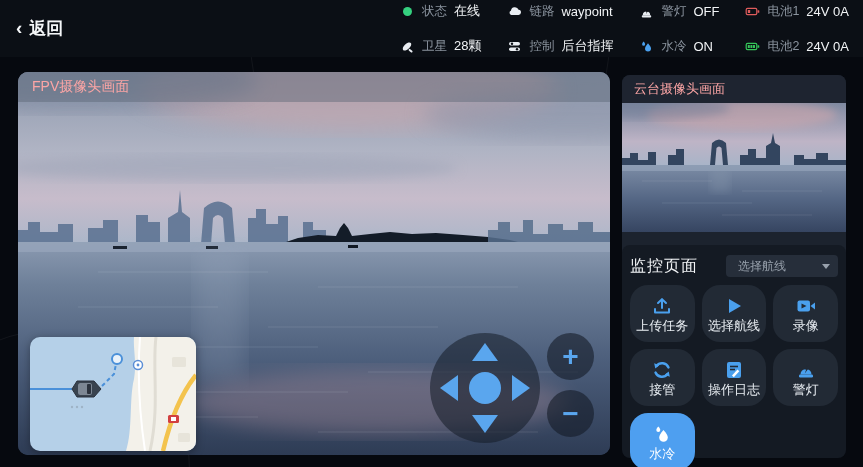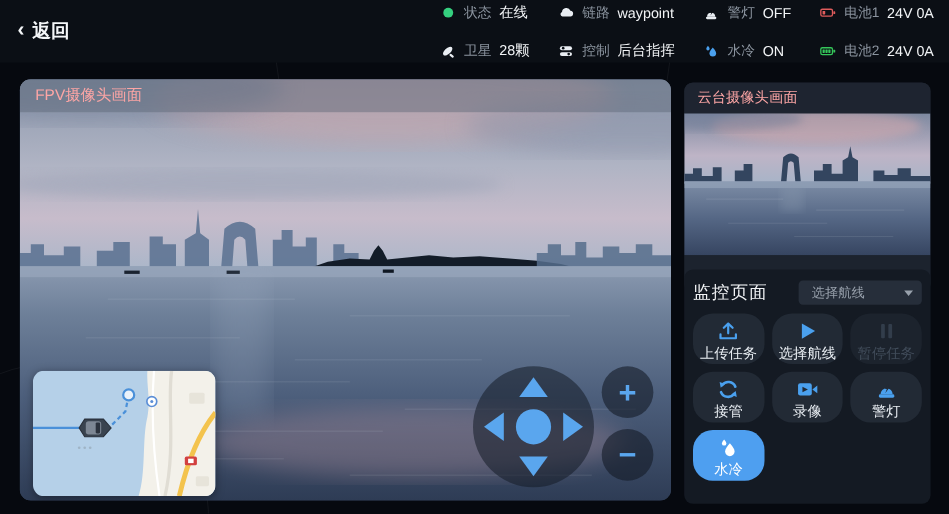--- a/index.html
+++ b/index.html
@@ -58,21 +58,21 @@
   .monitor{position:absolute;left:622px;top:245px;width:224px;height:213px;background:#141a23;border-radius:8px;
            padding:8px;z-index:4;}
   .mon-head{display:flex;align-items:center;justify-content:space-between;height:26px;margin-bottom:6px;}
   .mon-title{color:#f2f4f6;font-size:16px;font-weight:normal;letter-spacing:1px;}
   .route{width:112px;height:22px;background:#262e3a;border-radius:4px;display:flex;align-items:center;
          justify-content:space-between;padding:0 8px 0 12px;cursor:pointer;}
   .route .rv{color:#98a1ac;font-size:12px;}
   .route .caret{width:0;height:0;border-left:4.5px solid transparent;border-right:4.5px solid transparent;
                 border-top:5.5px solid #98a1ac;}
   .grid{display:grid;grid-template-columns:repeat(3,1fr);gap:7px;}
-  .cbtn{height:46px;background:#222a35;border-radius:18px;display:flex;flex-direction:column;align-items:center;
+  .cbtn{height:57px;background:#222a35;border-radius:18px;display:flex;flex-direction:column;align-items:center;
         justify-content:center;gap:2px;color:#4aa0ee;cursor:pointer;}
   .cbtn .lbl{color:#e8edf2;font-size:13px;line-height:1;}
   .cbtn svg{display:block;}
   .cbtn.disabled{background:#1c232d;color:#323d4b;}
   .cbtn.disabled .lbl{color:#414c5a;}
   .cbtn.active{background:#4e9ff0;color:#ffffff;}
   .cbtn.active .lbl{color:#ffffff;}
 </style>
 </head>
 <body>
@@ -357,50 +357,50 @@
             </g>
           </svg>
         <span class="lbl">上传任务</span>
       </div>
       <div class="cbtn">
         <svg width="22" height="22">
             <polygon points="6,4 18,11 6,18" fill="currentColor"></polygon>
           </svg>
         <span class="lbl">选择航线</span>
       </div>
-      <div class="cbtn disabled">
-        <svg width="22" height="22">
-            <g fill="currentColor">
-              <rect x="6" y="4.5" width="3.4" height="13" rx="1"></rect>
-              <rect x="12.6" y="4.5" width="3.4" height="13" rx="1"></rect>
-            </g>
-          </svg>
-        <span class="lbl">暂停任务</span>
-      </div>
-
+
+      <div class="cbtn">
+        <svg width="22" height="22">
+            <rect x="2.5" y="5.5" width="12.5" height="11" rx="2" fill="currentColor"></rect>
+            <polygon points="15.5,11 20,7.5 20,14.5" fill="currentColor"></polygon>
+            <polygon points="6.5,8.5 11.5,11 6.5,13.5" fill="#222a35"></polygon>
+          </svg>
+        <span class="lbl">录像</span>
+      </div>
       <div class="cbtn">
         <svg width="22" height="22">
             <g fill="none" stroke="currentColor" stroke-width="2.4" stroke-linecap="round">
               <path d="M17.5 8.5A7 7 0 0 0 5.5 7"></path>
               <path d="M4.5 13.5A7 7 0 0 0 16.5 15"></path>
             </g>
             <polygon points="3.2,4.2 8.2,6.2 4.2,9.6" fill="currentColor"></polygon>
             <polygon points="18.8,17.8 13.8,15.8 17.8,12.4" fill="currentColor"></polygon>
           </svg>
         <span class="lbl">接管</span>
       </div>
-      <div class="cbtn">
-        <svg width="22" height="22">
-            <rect x="2.5" y="5.5" width="12.5" height="11" rx="2" fill="currentColor"></rect>
-            <polygon points="15.5,11 20,7.5 20,14.5" fill="currentColor"></polygon>
-            <polygon points="6.5,8.5 11.5,11 6.5,13.5" fill="#222a35"></polygon>
-          </svg>
-        <span class="lbl">录像</span>
-      </div>
-
+
+      <div class="cbtn">
+        <svg width="22" height="22">
+            <rect x="4" y="3" width="14" height="16" rx="2" fill="currentColor"></rect>
+            <line x1="7" y1="7.5" x2="15" y2="7.5" stroke="#222a35" stroke-width="1.6"></line>
+            <line x1="7" y1="10.5" x2="12" y2="10.5" stroke="#222a35" stroke-width="1.6"></line>
+            <polygon points="9,16.5 14.5,10.5 16.3,12.2 10.8,18.2" fill="#ffffff"></polygon>
+          </svg>
+        <span class="lbl">操作日志</span>
+      </div>
       <div class="cbtn">
         <svg width="22" height="22">
             <path d="M5.5 15.5a5.5 5.5 0 0 1 11 0z" fill="currentColor"></path>
             <rect x="4" y="15.5" width="14" height="3" rx="1.2" fill="currentColor"></rect>
             <path d="M11.7 6.5 9.6 10.6h1.6l-1.4 3.8 3.6-4.9h-1.6l1.4-3z" fill="#222a35"></path>
           </svg>
         <span class="lbl">警灯</span>
       </div>
       <div class="cbtn active">
         <svg width="22" height="22">

